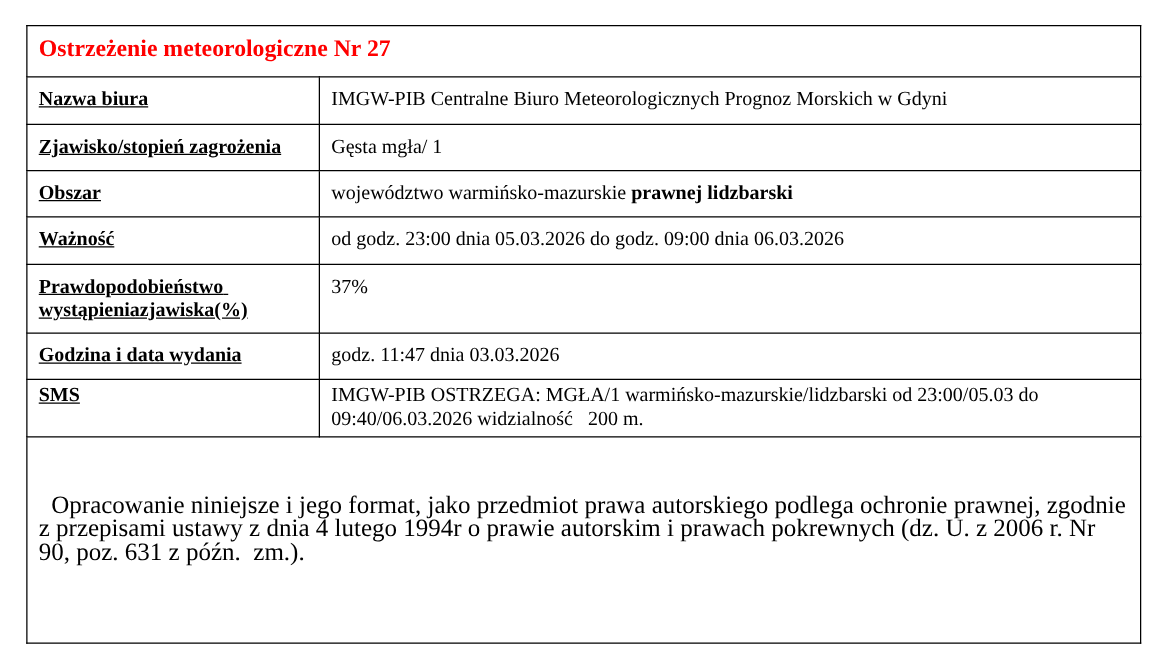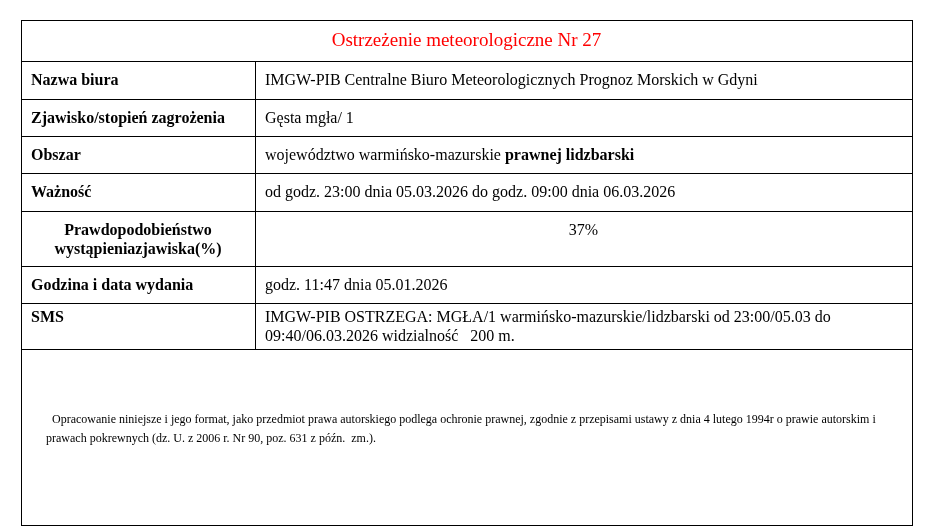--- a/index.html
+++ b/index.html
@@ -30,42 +30,42 @@
     padding: 8px 10px 4px 9px;
     white-space: pre-wrap;
     overflow: hidden;
     word-wrap: break-word;
   }
   col.c-label { width: 234px; }
   col.c-value { width: 657px; }
 
   tr.title-row td {
     height: 41px;
-    text-align: center;
-    font-weight: normal;
+    text-align: left;
+    font-weight: bold;
     font-size: 19px;
     padding-top: 9px;
     box-sizing: border-box;
   }
-  td.label { font-weight: bold; }
+  td.label { font-weight: bold; text-decoration: underline; }
 
   tr.r-single td { height: 38px; box-sizing: border-box; }
   tr.r-obszar td, tr.r-zjawisko td, tr.r-uwagi td, tr.r-godzina td { height: 37px; box-sizing: border-box; }
   tr.r-przebieg td { height: 53px; box-sizing: border-box; }
-  tr.r-prawdo td { height: 55px; box-sizing: border-box; text-align: center; }
+  tr.r-prawdo td { height: 55px; box-sizing: border-box; }
   tr.r-sms td { height: 40px; box-sizing: border-box; padding-top: 3px; }
 
   tr.footer-row td {
     height: 88px;
     box-sizing: border-box;
     padding: 6px 8px 4px 8px;
   }
   tr.footer-row p {
-    margin: 16px;
-    font-size: 12px;
+    margin: 1px;
+    font-size: 20px;
     line-height: 19px;
     white-space: pre-wrap;
   }
 </style>
 </head>
 <body>
 
 <div class="page">
   <table class="warning">
     <colgroup>
@@ -100,21 +100,21 @@
 
 
     <tr class="r-prawdo">
       <td class="label">Prawdopodobieństwo wystąpieniazjawiska(%)</td>
       <td class="value">37%</td>
     </tr>
 
 
     <tr class="r-godzina">
       <td class="label">Godzina i data wydania</td>
-      <td class="value">godz. 11:47 dnia 05.01.2026</td>
+      <td class="value">godz. 11:47 dnia 03.03.2026</td>
     </tr>
 
     <tr class="r-sms">
       <td class="label">SMS</td>
       <td class="value">IMGW-PIB OSTRZEGA: MGŁA/1 warmińsko-mazurskie/lidzbarski od 23:00/05.03 do 09:40/06.03.2026 widzialność   200 m.</td>
     </tr>
 
     <tr class="footer-row">
       <td colspan="2">
         <p>  Opracowanie niniejsze i jego format, jako przedmiot prawa autorskiego podlega ochronie prawnej, zgodnie z przepisami ustawy z dnia 4 lutego 1994r o prawie autorskim i prawach pokrewnych (dz. U. z 2006 r. Nr 90, poz. 631 z późn.  zm.).</p>

